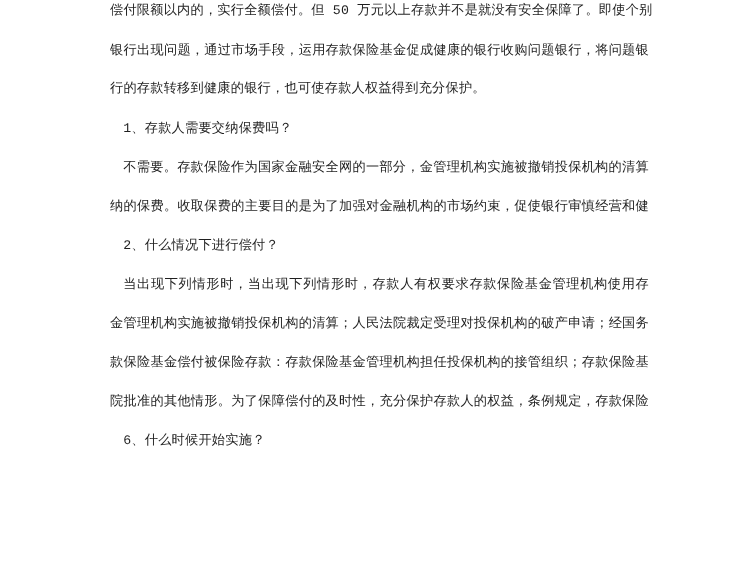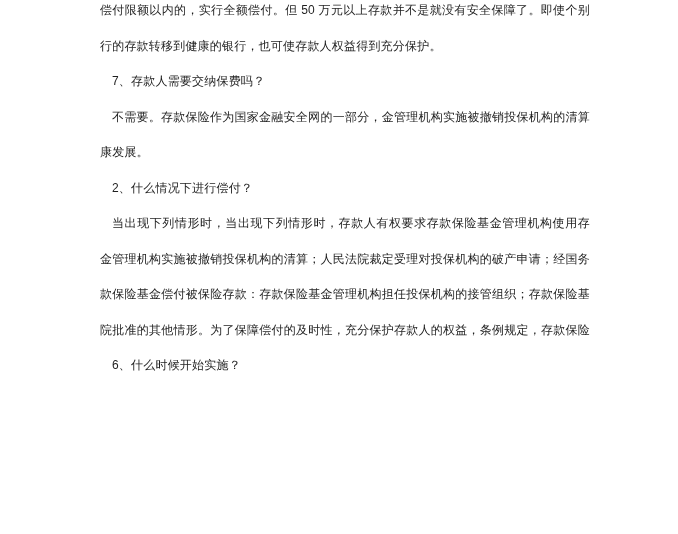--- a/index.html
+++ b/index.html
@@ -6,21 +6,21 @@
     margin: 0;
     padding: 0;
     background: #ffffff;
   }
   .page {
     position: relative;
     width: 678px;
     height: 458px;
     background: #ffffff;
     overflow: hidden;
-    font-family: Liberation Sans, sans-serif;
+    font-family: Liberation Mono, monospace;
   }
   .doc-body {
     position: absolute;
     top: -7px;
     left: 100px;
     width: 490px;
   }
   .line {
     font-size: 12px;
     line-height: 35.5px;
@@ -37,24 +37,25 @@
   .line.indent {
     text-indent: 1em;
   }
 </style>
 </head>
 <body>
 
 <div class="page" style="background: rgb(255, 255, 255);">
   <div class="doc-body" style="color: rgb(31, 31, 31);">
       <div class="line">偿付限额以内的，实行全额偿付。但 50 万元以上存款并不是就没有安全保障了。即使个别</div>
+      <div class="line">银行出现问题，通过市场手段，运用存款保险基金促成健康的银行收购问题银行，将问题银</div>
       <div class="line end">行的存款转移到健康的银行，也可使存款人权益得到充分保护。</div>
-      <div class="line indent end">7、存款人需要交纳保费吗？</div>
+      <div class="line indent end">1、存款人需要交纳保费吗？</div>
       <div class="line indent">不需要。存款保险作为国家金融安全网的一部分，金管理机构实施被撤销投保机构的清算</div>
-      <div class="line end">康发展。</div>
+      <div class="line">纳的保费。收取保费的主要目的是为了加强对金融机构的市场约束，促使银行审慎经营和健</div>
       <div class="line indent end">2、什么情况下进行偿付？</div>
       <div class="line indent">当出现下列情形时，当出现下列情形时，存款人有权要求存款保险基金管理机构使用存</div>
       <div class="line">金管理机构实施被撤销投保机构的清算；人民法院裁定受理对投保机构的破产申请；经国务</div>
       <div class="line">款保险基金偿付被保险存款：存款保险基金管理机构担任投保机构的接管组织；存款保险基</div>
       <div class="line">院批准的其他情形。为了保障偿付的及时性，充分保护存款人的权益，条例规定，存款保险</div>
       <div class="line indent end">6、什么时候开始实施？</div>
     </div>
 </div>
 
 </body></html>

